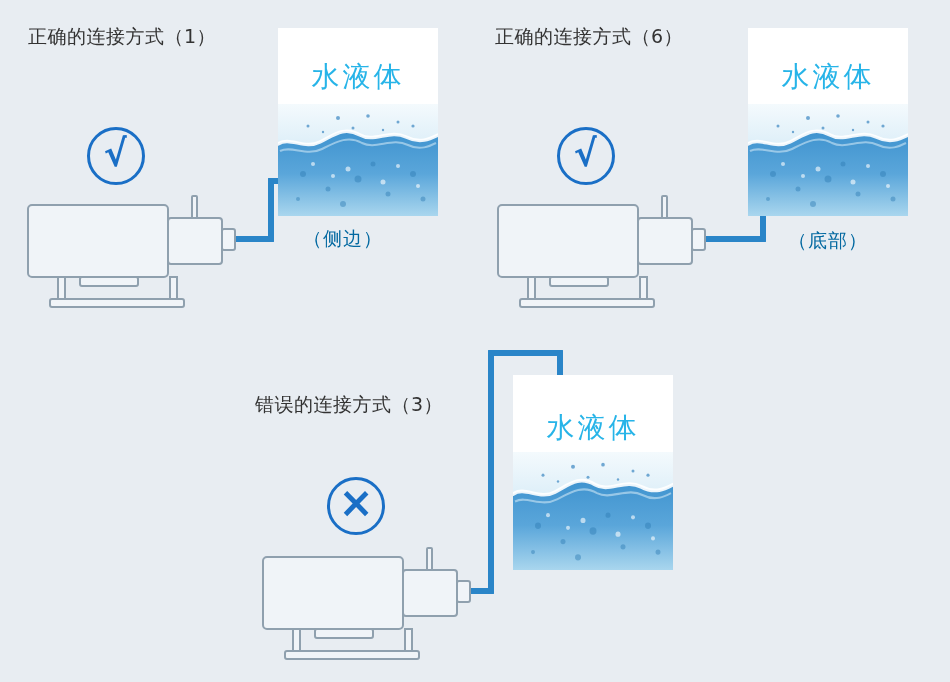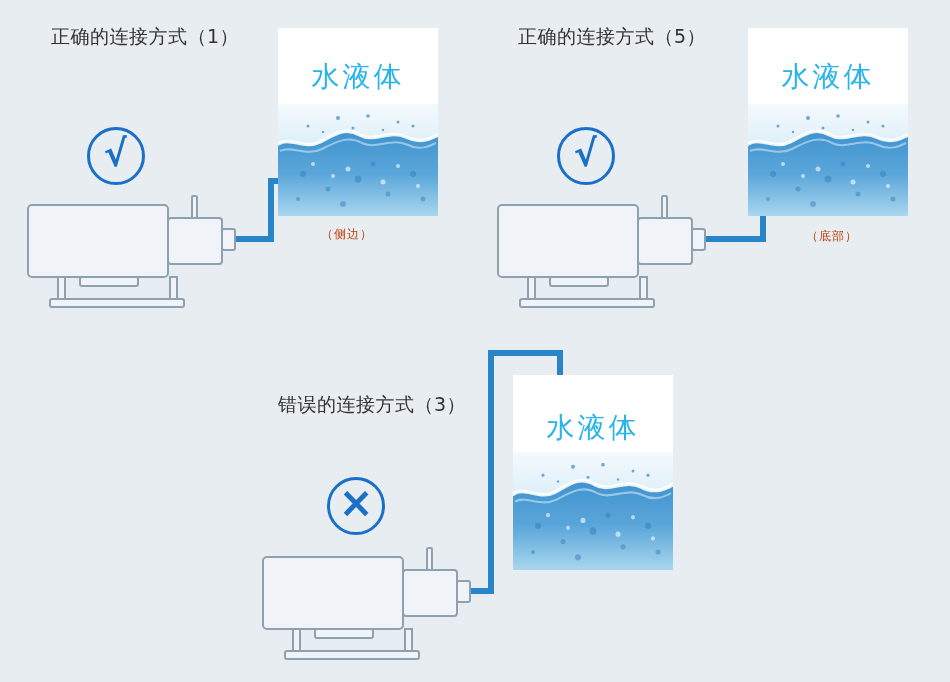--- a/index.html
+++ b/index.html
@@ -6,21 +6,21 @@
   html,body { width:950px; height:682px; }
   body {
     position:relative;
     background:#e8edf2;
     font-family:"DejaVu Sans","Liberation Sans",sans-serif;
     overflow:hidden;
     color:#333;
   }
   .title {
     position:absolute; font-size:19px; color:#333333;
-    letter-spacing:0.5px; white-space:nowrap; z-index:4;margin-left:23px;
+    letter-spacing:0.5px; white-space:nowrap; z-index:4;
   }
   #t1{left:28px;top:24px} #t2{left:495px;top:24px} #t3{left:255px;top:392px}
 
   .mark {
     position:absolute; width:58px; height:58px;
     border:3px solid #1a6fc6; border-radius:50%;
     display:flex; align-items:center; justify-content:center;
     color:#1a6fc6; z-index:4; background:transparent;
   }
   #m1{left:87px;top:127px} #m2{left:557px;top:127px} #m3{left:327px;top:477px}
@@ -47,21 +47,21 @@
   #u1a{left:230px;top:236px;width:44px;height:6px}
   #u1b{left:268px;top:178px;width:6px;height:64px}
   #u1c{left:268px;top:178px;width:14px;height:6px}
   #u2a{left:700px;top:236px;width:66px;height:6px}
   #u2b{left:760px;top:214px;width:6px;height:28px}
   #u3a{left:466px;top:588px;width:28px;height:6px}
   #u3b{left:488px;top:350px;width:6px;height:244px}
   #u3c{left:488px;top:350px;width:75px;height:6px}
   #u3d{left:557px;top:350px;width:6px;height:35px}
 
-  .conn-label{ position:absolute; font-size:12px; color:#c2410c; letter-spacing:1px; z-index:4;margin-left:18px; }
+  .conn-label{ position:absolute; font-size:19px; color:#0369a1; letter-spacing:1px; z-index:4; }
   #c1{left:303px;top:226px} #c2{left:788px;top:228px}
 
   .defs-holder{ position:absolute; width:0; height:0; overflow:hidden; }
 </style>
 </head>
 <body>
 
 <svg class="defs-holder" aria-hidden="true">
   <defs>
     <linearGradient id="waterSky" x1="0" y1="0" x2="0" y2="1">
@@ -134,21 +134,21 @@
     <rect x="8" y="12" width="140" height="72" rx="4"></rect>
     <rect x="60" y="84" width="58" height="9" rx="2"></rect>
     <rect x="38" y="84" width="7" height="25"></rect>
     <rect x="150" y="84" width="7" height="25"></rect>
     <rect x="30" y="106" width="134" height="8" rx="2"></rect>
   </g>
 </svg>
 
 <div class="conn-label" id="c1">（侧边）</div>
 
-<div class="title" id="t2">正确的连接方式（5）</div>
+<div class="title" id="t2">正确的连接方式（6）</div>
 
 <div class="mark check" id="m2">
   <span class="glyph">√</span>
 </div>
 
 <div class="tube" id="u2a"></div>
 <div class="tube" id="u2b"></div>
 
 <div class="tank" id="k2">
   <div class="tank-label">水液体</div>

